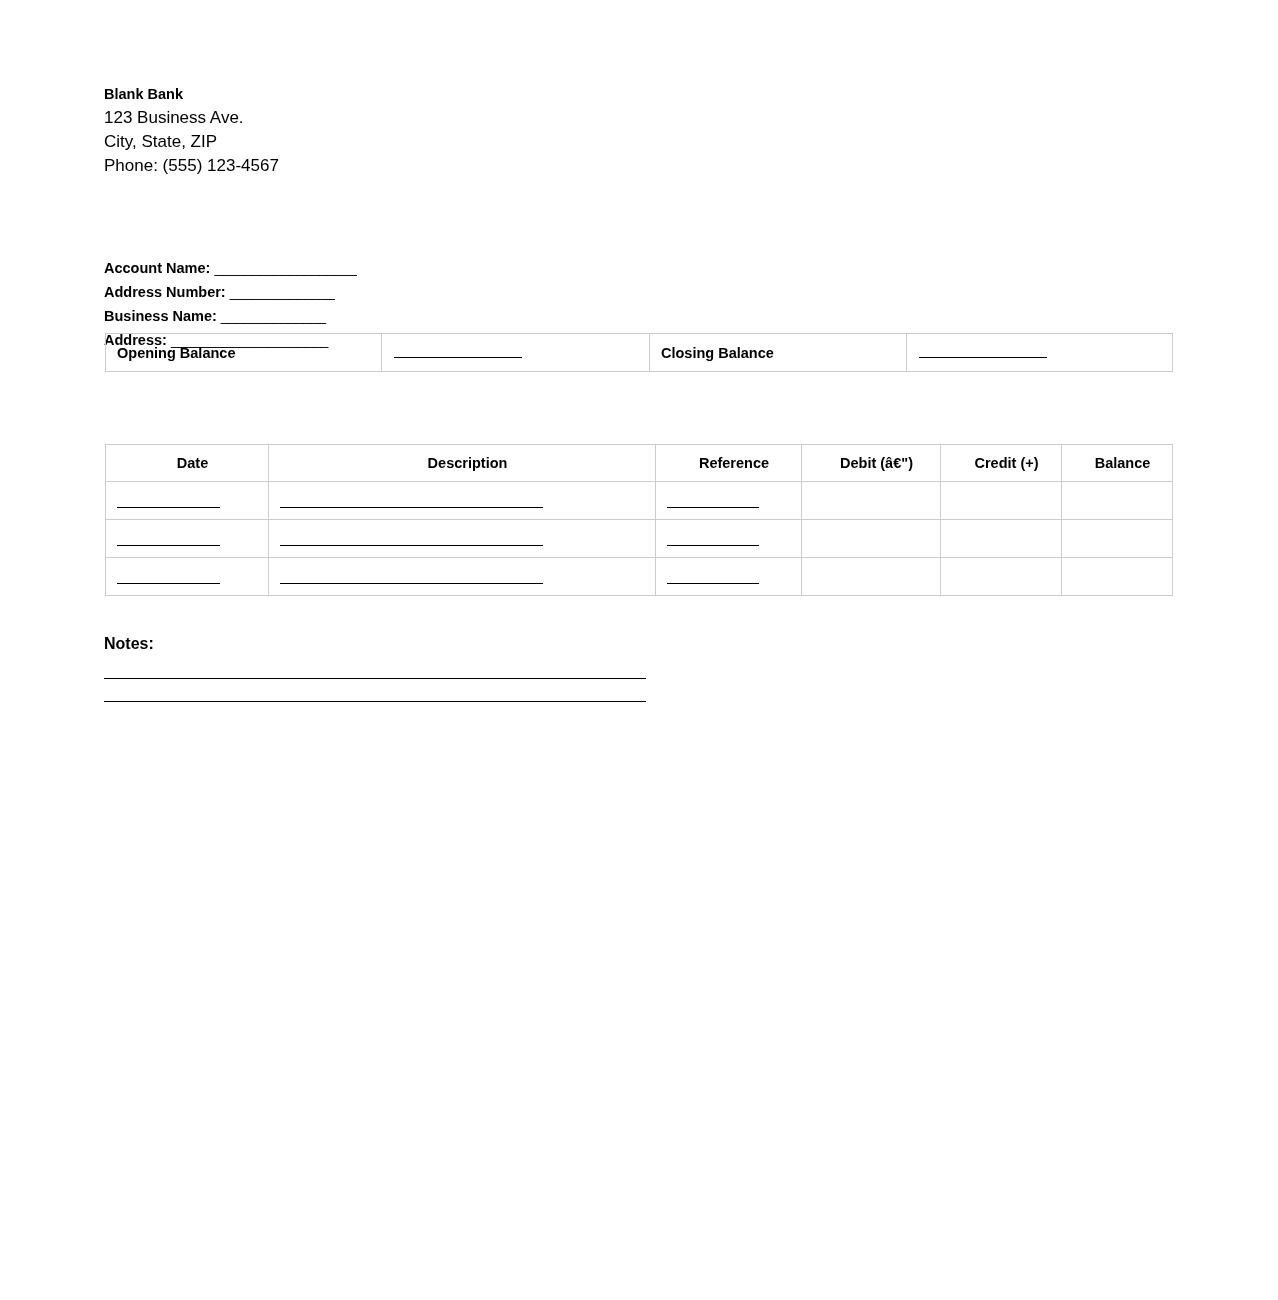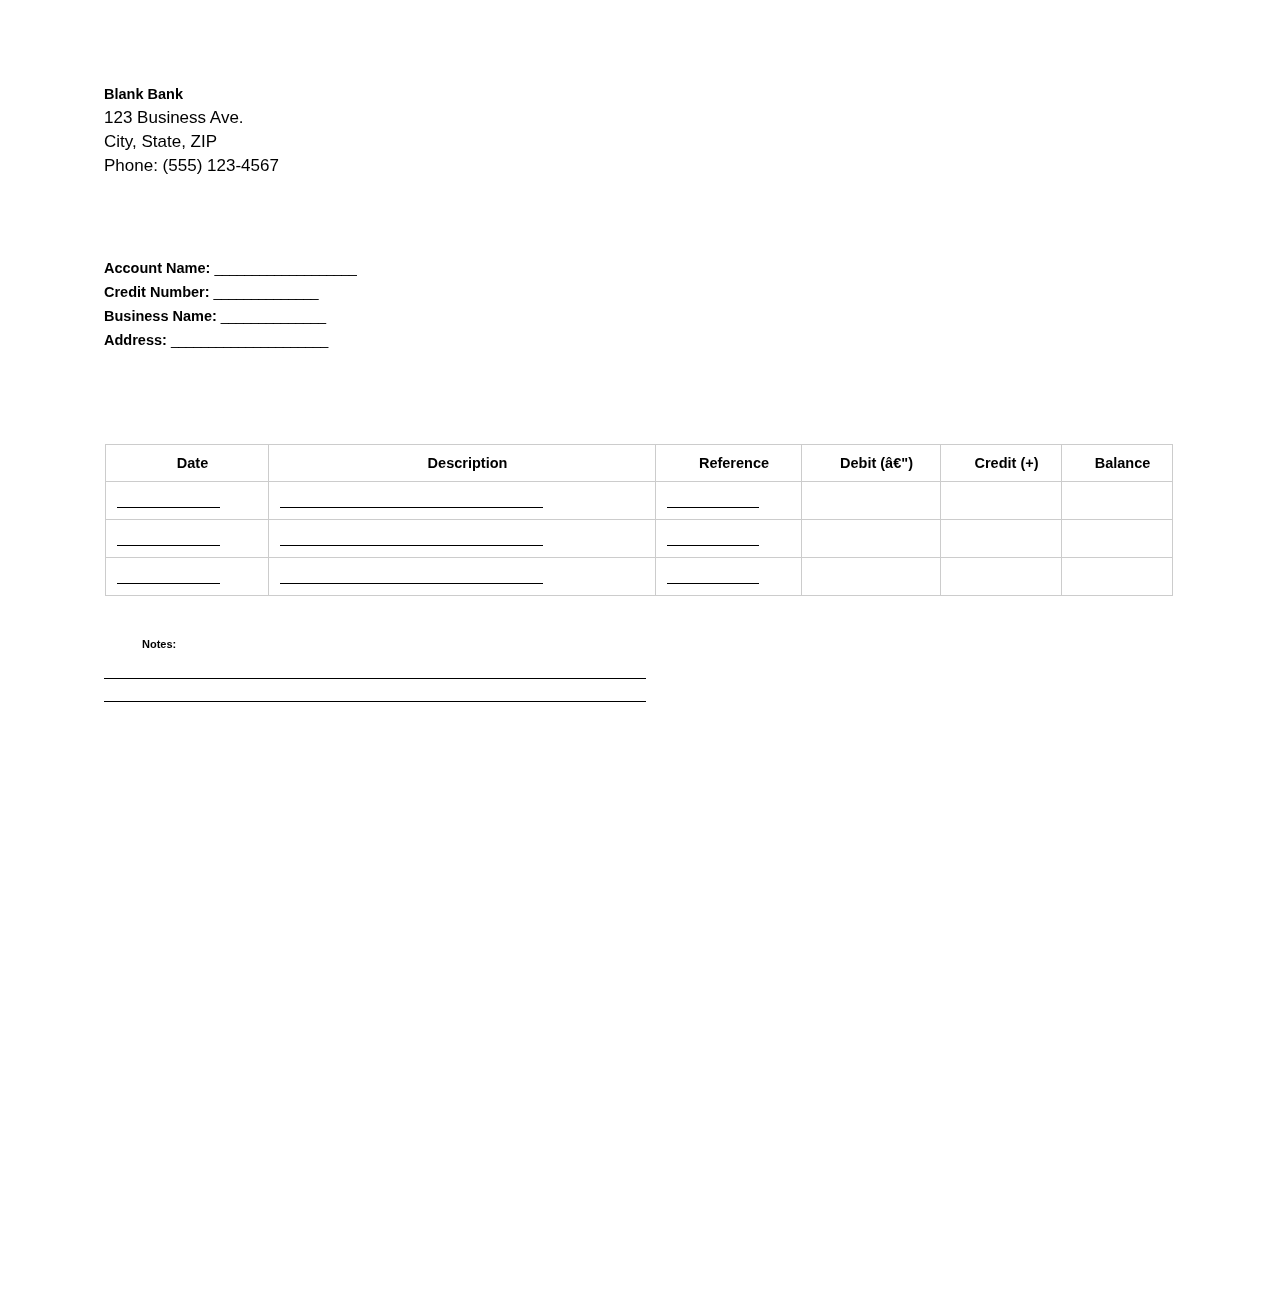--- a/index.html
+++ b/index.html
@@ -160,24 +160,23 @@
   .rule-ref  { width: 92px; }
 
   
   .notes-block {
     position: absolute;
     left: 104px;
     top: 634px;
     width: 700px;
   }
   .notes-label {
-    font-size: 11px;
+    font-size: 16px;
     font-weight: bold;
     line-height: 20px;
-    margin-left: 38px;
   }
   .note-rule {
     border-bottom: 1.6px solid #000;
     width: 542px;
     height: 0;
     margin-top: 24px;
   }
   .note-rule.second {
     margin-top: 22px;
   }
@@ -206,41 +205,51 @@
 
 
   </div>
 
   <div class="account-block">
     <div class="acct-row">
       <span class="acct-label">Account Name:</span>
       <span class="fill">___________________</span>
     </div>
     <div class="acct-row">
-      <span class="acct-label">Credit Number:</span>
+      <span class="acct-label">Address Number:</span>
       <span class="fill">______________</span>
     </div>
     <div class="acct-row">
       <span class="acct-label">Business Name:</span>
       <span class="fill">______________</span>
     </div>
     <div class="acct-row">
       <span class="acct-label">Address:</span>
       <span class="fill">_____________________</span>
     </div>
   </div>
 
   <table class="summary-table">
     <colgroup>
       <col class="col-lbl">
         <col class="col-val">
         <col class="col-lbl2">
         <col class="col-val2">
     </colgroup>
     <tbody>
+      <tr>
+        <td class="lbl">Opening Balance</td>
+        <td class="val">
+          <span class="val-rule"></span>
+        </td>
+        <td class="lbl">Closing Balance</td>
+        <td class="val">
+          <span class="val-rule"></span>
+        </td>
+      </tr>
     </tbody>
   </table>
 
   <table class="txn-table">
     <colgroup>
       <col class="c-date">
         <col class="c-desc">
         <col class="c-ref">
       <col class="c-deb">
         <col class="c-cre">

